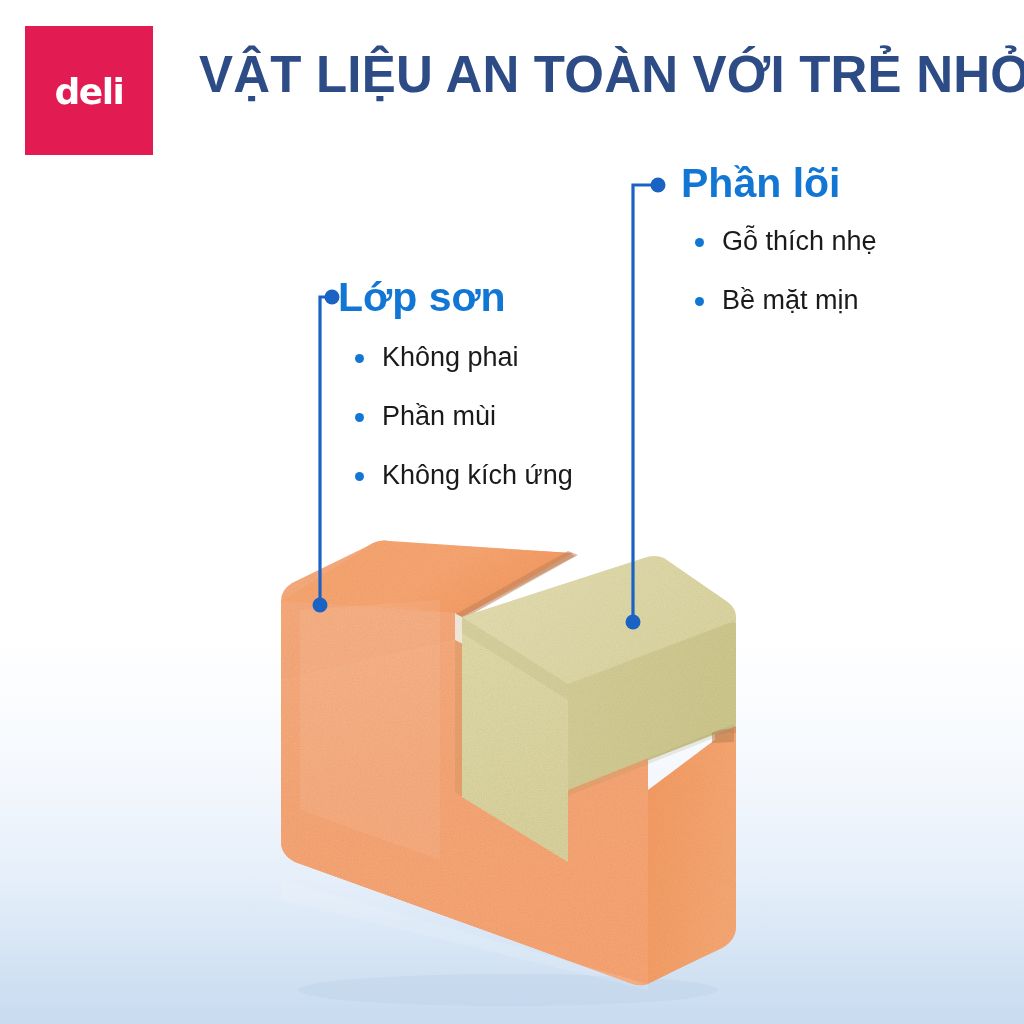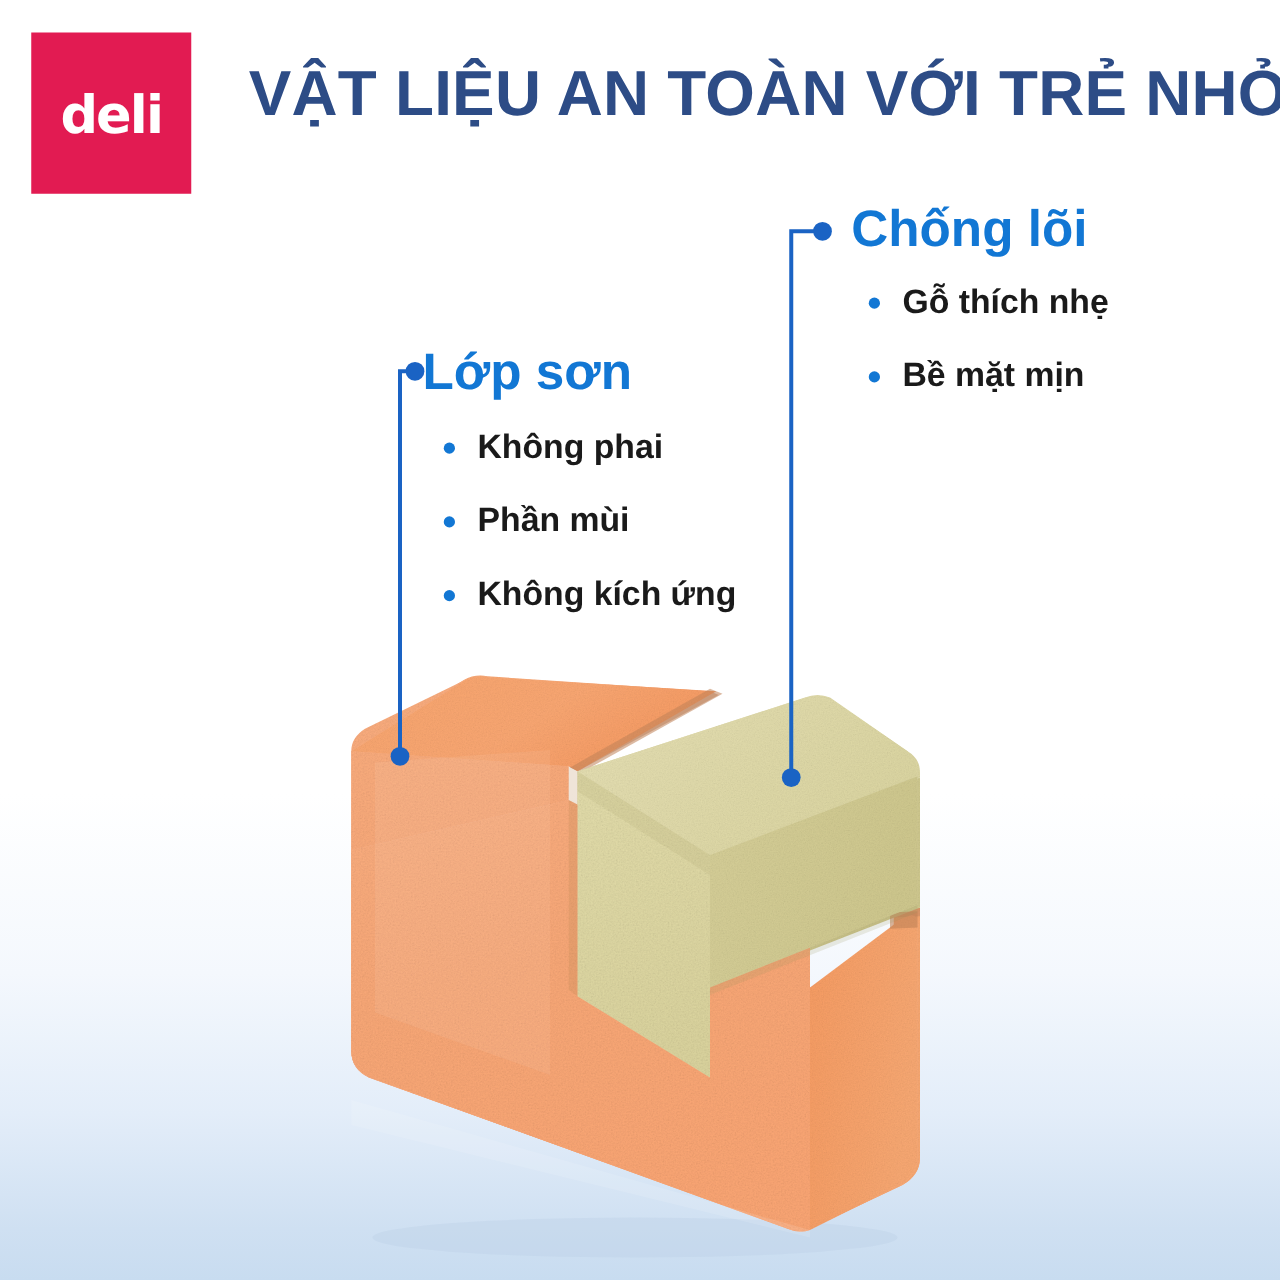--- a/index.html
+++ b/index.html
@@ -36,21 +36,21 @@
     top: 26px;
     width: 128px;
     height: 129px;
     background: #E21B52;
     display: flex;
     align-items: center;
     justify-content: center;
   }
   #brand-logo .logo-word {
     color: #ffffff;
-    font-size: 42px;
+    font-size: 36px;
     font-weight: 700;
     letter-spacing: -1.5px;
     line-height: 1;
     font-family: "DejaVu Sans", sans-serif;
     transform: translateY(1px);
   }
 
   #page-title {
     position: absolute;
     left: 199px;
@@ -87,21 +87,20 @@
   .callout-list { list-style: none; margin-top: 26px; }
 
   .callout-list li {
     position: relative;
     font-size: 27px;
     color: #1A1A1A;
     line-height: 1;
     padding-left: 31px;
     margin-bottom: 32px;
     white-space: nowrap;
-    font-weight: bold;
   }
   .callout-list li:last-child { margin-bottom: 0; }
 
   .callout-list li .bullet-dot {
     position: absolute;
     left: 4px;
     top: 10px;
     width: 9px;
     height: 9px;
     border-radius: 50%;
@@ -326,21 +325,21 @@
         <span>Phần mùi</span>
       </li>
       <li>
         <span class="bullet-dot"></span>
         <span>Không kích ứng</span>
       </li>
     </ul>
   </div>
 
   <div class="callout" id="callout-phan-loi">
-    <div class="callout-title">Chống lõi</div>
+    <div class="callout-title">Phần lõi</div>
     <ul class="callout-list">
       <li>
         <span class="bullet-dot"></span>
         <span>Gỗ thích nhẹ</span>
       </li>
       <li>
         <span class="bullet-dot"></span>
         <span>Bề mặt mịn</span>
       </li>
     </ul>

